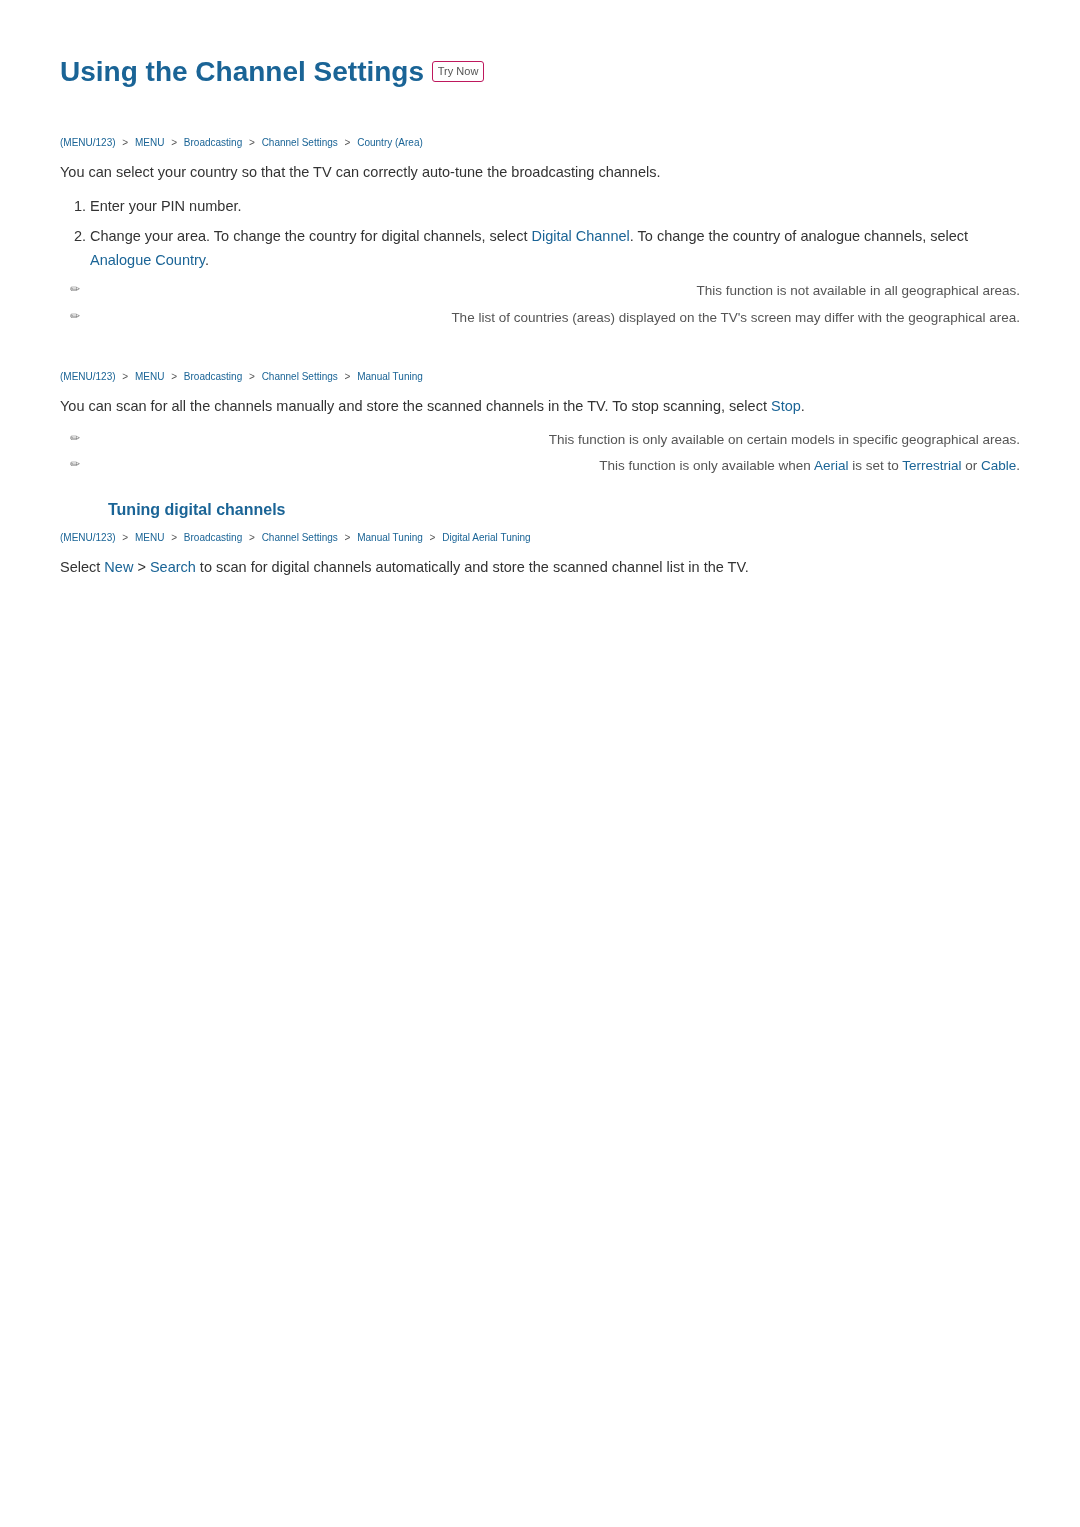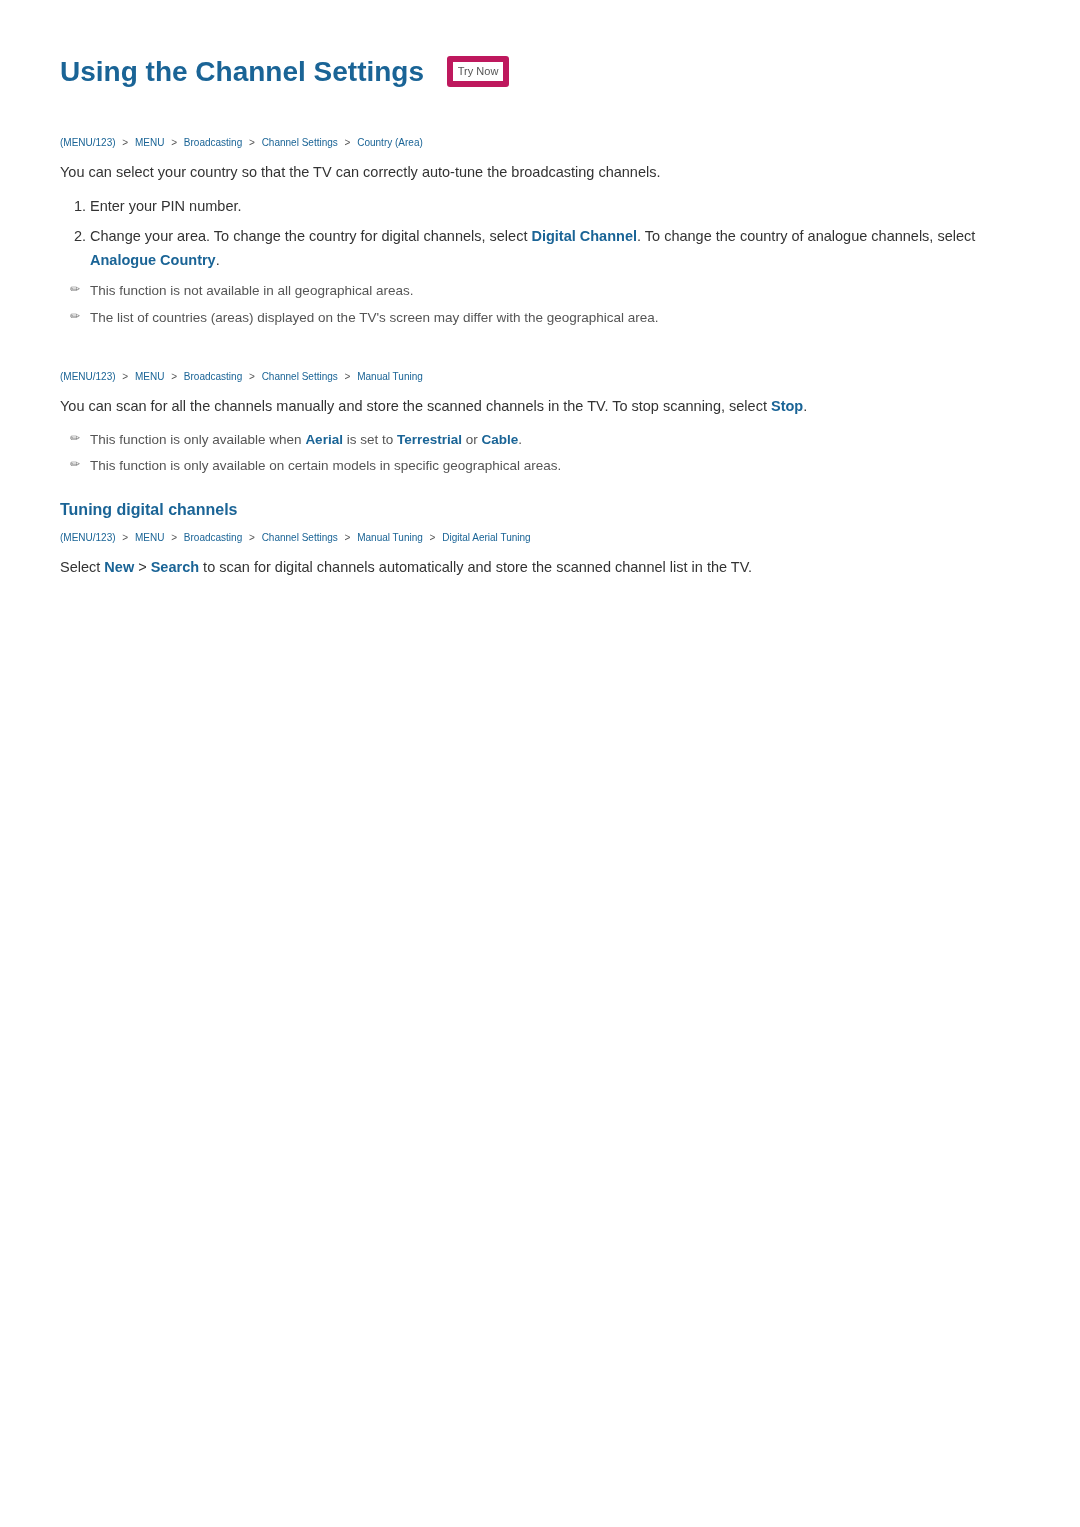--- a/index.html
+++ b/index.html
@@ -24,24 +24,24 @@
       color: #1a6496;
       margin-bottom: 40px;
       margin-top: 10px;
     }
 
     .try-now-badge {
       display: inline-block;
       font-size: 11px;
       font-weight: normal;
       color: #555;
-      border: 6px solid #be185d;
+      border: 1px solid #be185d;
       border-radius: 3px;
       padding: 1px 5px;
-      margin-left: 15px;
+      margin-left: 0;
       vertical-align: middle;
       position: relative;
       top: -2px;
     }
 
     .section-title {
       font-size: 22px;
       font-weight: bold;
       color: #1a6496;
       margin-bottom: 8px;
@@ -68,21 +68,21 @@
 
     .body-text {
       font-size: 14.5px;
       color: #333;
       margin-bottom: 10px;
       line-height: 1.65;
     }
 
     .highlight {
       color: #1a6496;
-      font-weight: bold;
+      font-weight: normal;
     }
 
     ol {
       margin-left: 30px;
       margin-bottom: 0;
     }
 
     ol li {
       font-size: 14.5px;
       margin-bottom: 6px;
@@ -94,37 +94,39 @@
       margin: 8px 0 8px 10px;
     }
 
     .note-list li {
       font-size: 13.5px;
       color: #555;
       padding-left: 20px;
       position: relative;
       margin-bottom: 5px;
       line-height: 1.6;
+      text-align: right;
     }
 
     .note-list li::before {
       content: "✏";
       position: absolute;
       left: 0;
       top: 0;
       font-size: 12px;
       color: #777;
     }
 
     .subsection-title {
       font-size: 16px;
       font-weight: bold;
       color: #1a6496;
       margin-bottom: 8px;
       margin-top: 20px;
+      margin-left: 48px;
     }
   </style>
 </head>
 <body>
 
 <h1 class="page-title">
   <span>Using the Channel Settings</span>
   <span class="try-now-badge">Try Now</span>
 </h1>
 
@@ -171,24 +173,24 @@
     <span class="link">Channel Settings</span>
     <span class="separator">&gt;</span>
     <span class="link">Manual Tuning</span>
   </div>
 
   <p class="body-text">
     You can scan for all the channels manually and store the scanned channels in the TV. To stop scanning, select <span class="highlight">Stop</span>.
   </p>
 
   <ul class="note-list">
+    <li>This function is only available on certain models in specific geographical areas.</li>
     <li>
       This function is only available when <span class="highlight">Aerial</span> is set to <span class="highlight">Terrestrial</span> or <span class="highlight">Cable</span>.
     </li>
-    <li>This function is only available on certain models in specific geographical areas.</li>
   </ul>
 
   <div class="subsection">
     <h3 class="subsection-title">Tuning digital channels</h3>
 
     <div class="breadcrumb">
       <span class="link">(MENU/123)</span>
       <span class="separator">&gt;</span>
       <span class="link">MENU</span>
       <span class="separator">&gt;</span>

